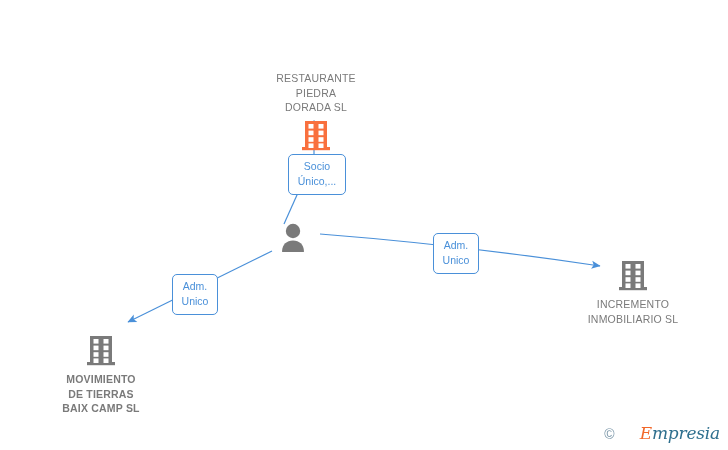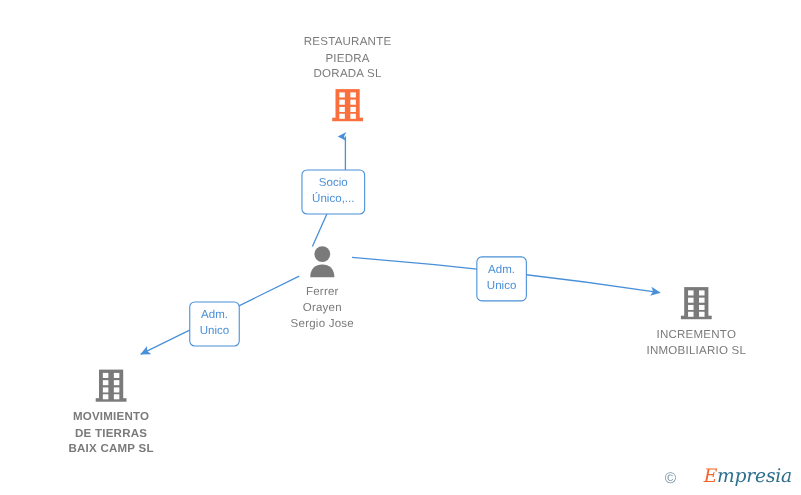--- a/index.html
+++ b/index.html
@@ -32,20 +32,21 @@
     position: absolute;
     text-align: center;
     width: 160px;
   }
   .node-label {
     font-size: 10.5px;
     line-height: 14.5px;
     color: #7a7a7a;
     letter-spacing: 0.2px;
     white-space: pre-line;
+    margin-top: 40px;
   }
   .node-label.above {
     margin-bottom: 4px;
   }
   .node-label.below {
     margin-top: 4px;
   }
   .icon-wrap {
     display: flex;
     justify-content: center;
@@ -139,35 +140,32 @@
           <rect x="19.5" y="11.6" width="5" height="4.6"></rect>
           <rect x="9.5" y="18.2" width="5" height="4.6"></rect>
           <rect x="19.5" y="18.2" width="5" height="4.6"></rect>
           <rect x="9.5" y="24.4" width="5" height="4.6"></rect>
           <rect x="19.5" y="24.4" width="5" height="4.6"></rect>
         </g>
       </svg>
     </div>
   </div>
 
-  <div class="edge-label" style="left:274px; top:154px; width:58px;">Socio
+  <div class="edge-label" style="left:288px; top:154px; width:58px;">Socio
 Único,...</div>
 
   <div class="node" style="left:213px; top:222px;">
     <div class="icon-wrap">
       <svg width="34" height="32" viewBox="0 0 34 32">
         <g fill="#7a7a7a">
           <circle cx="17" cy="9" r="7.2"></circle>
           <path d="M17 18.4c-6.4 0-10.6 4.2-10.9 10.1 0 0.6 0 1.2 0 1.6h21.8c0-0.4 0-1 0-1.6C27.6 22.6 23.4 18.4 17 18.4Z"></path>
         </g>
       </svg>
     </div>
-    <div class="node-label below">Ferrer
-Orayen
-Sergio Jose</div>
   </div>
 
   <div class="edge-label" style="left:172px; top:274px; width:46px;">Adm.
 Unico</div>
 
   <div class="edge-label" style="left:433px; top:233px; width:46px;">Adm.
 Unico</div>
 
   <div class="node" style="left:21px; top:334px;font-weight:bold;">
     <div class="icon-wrap">

